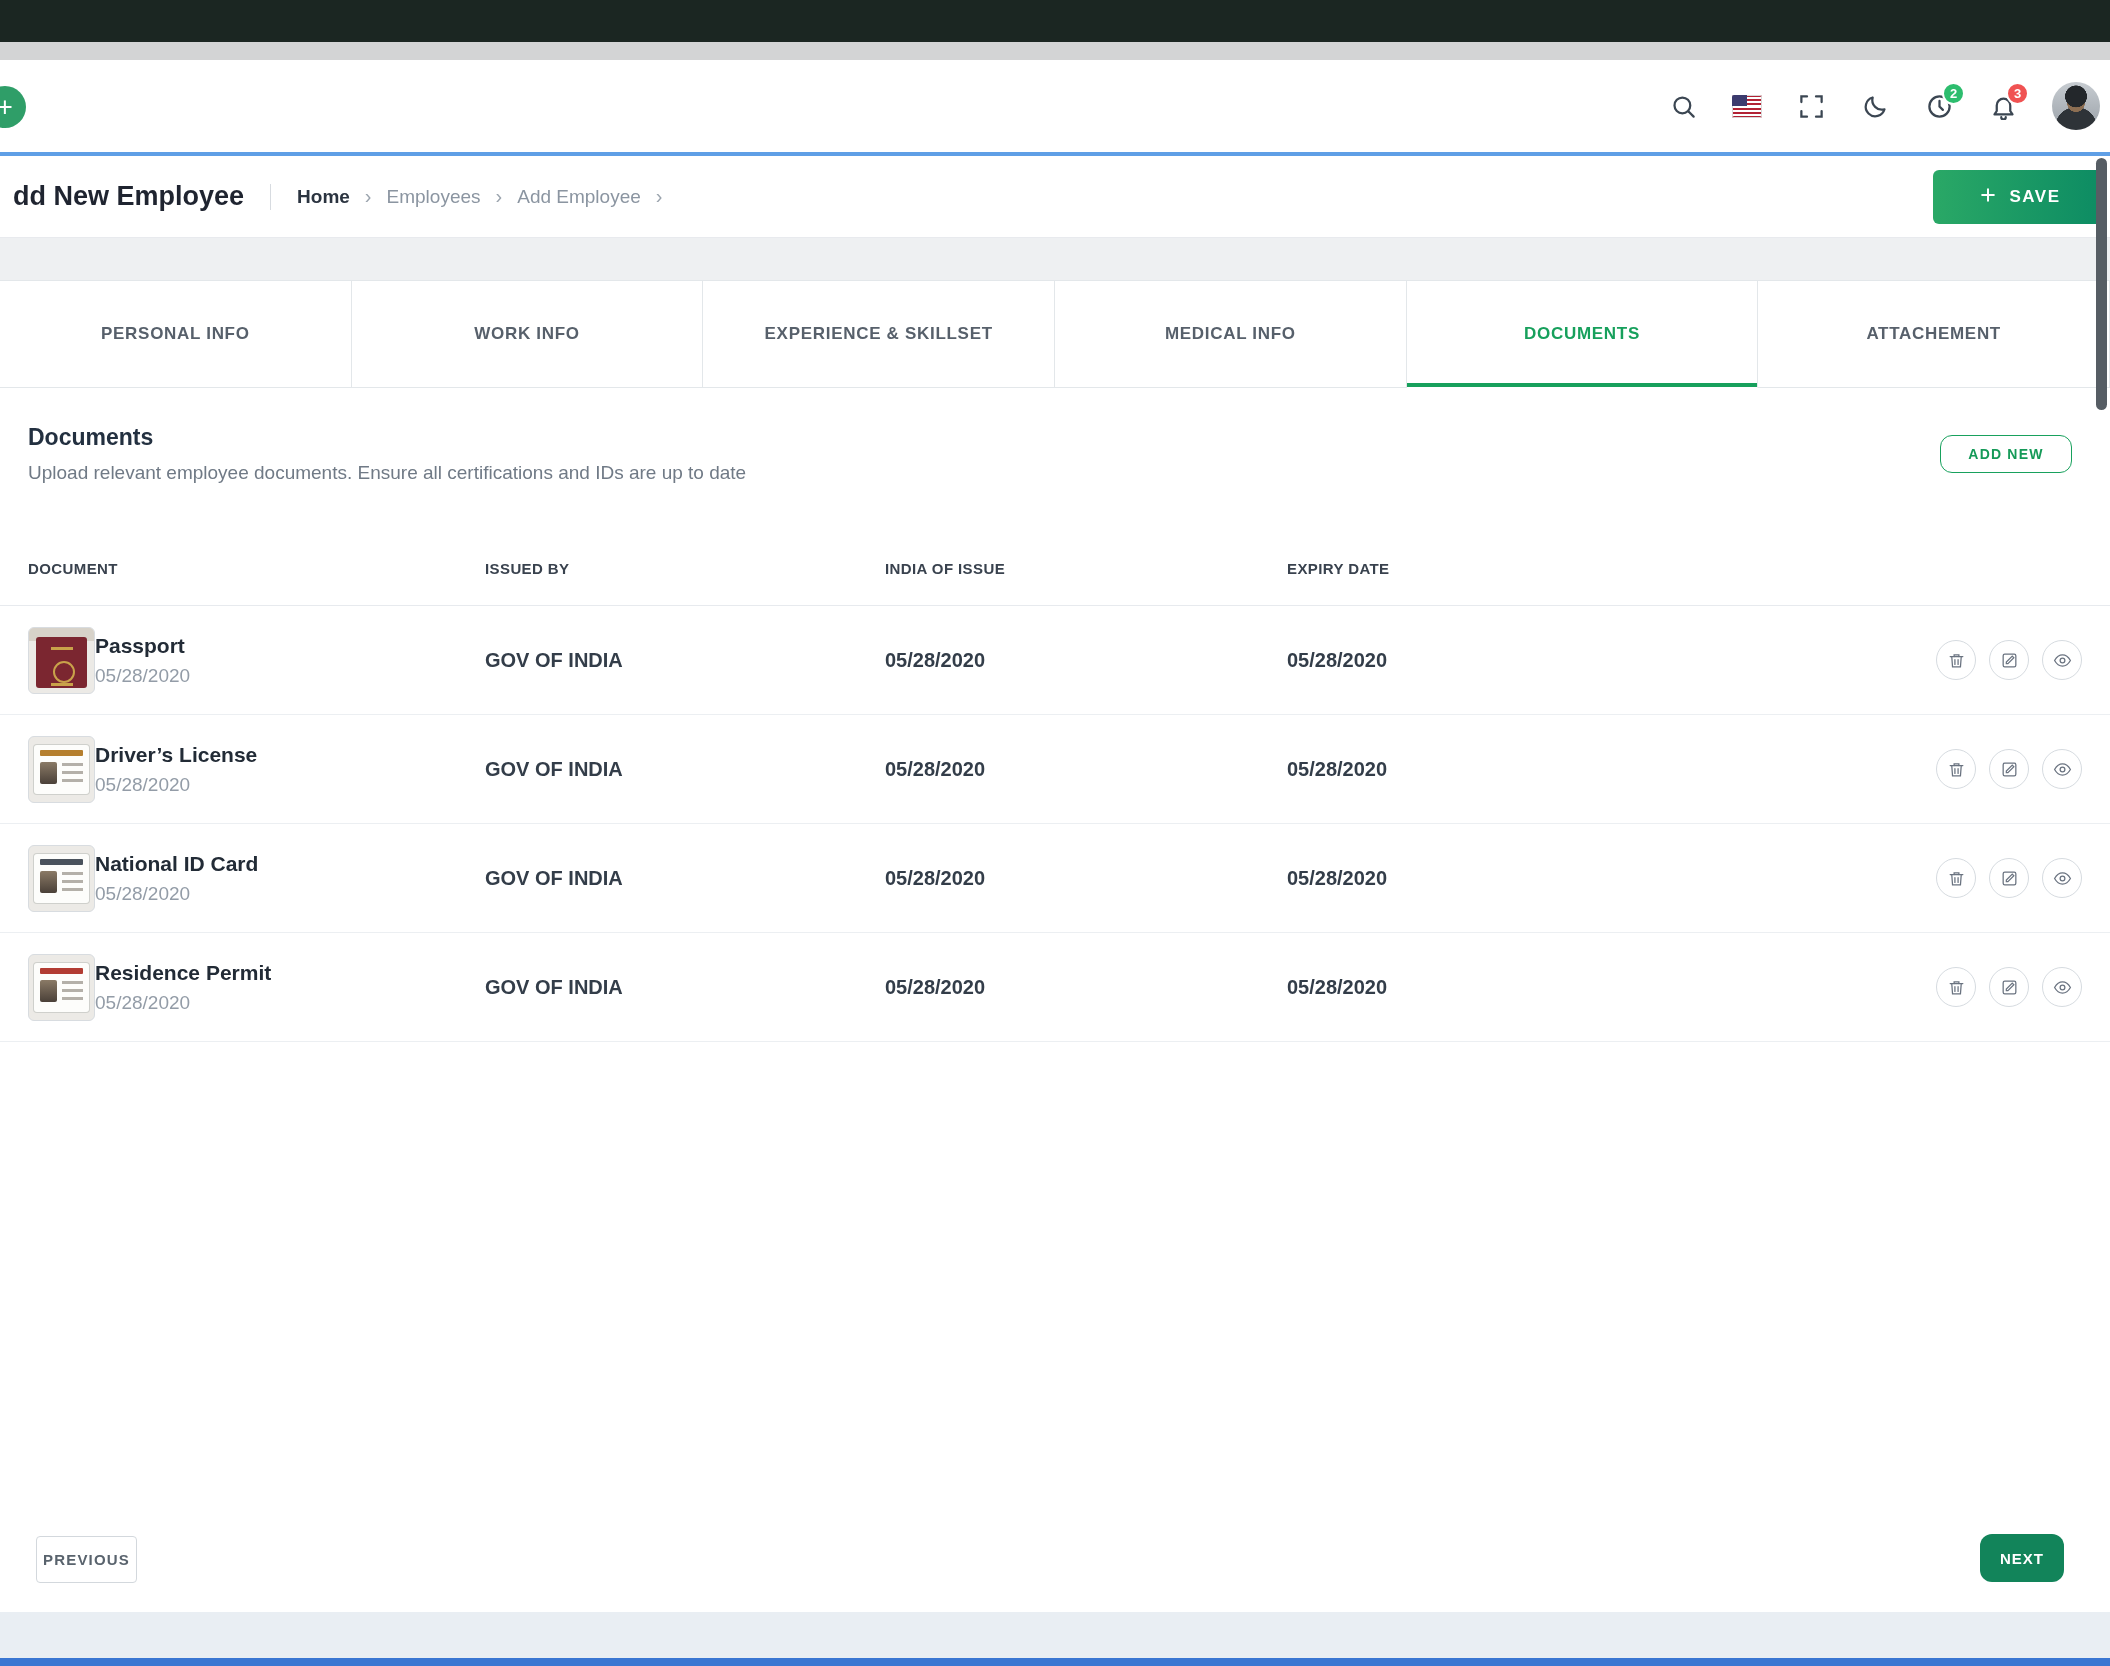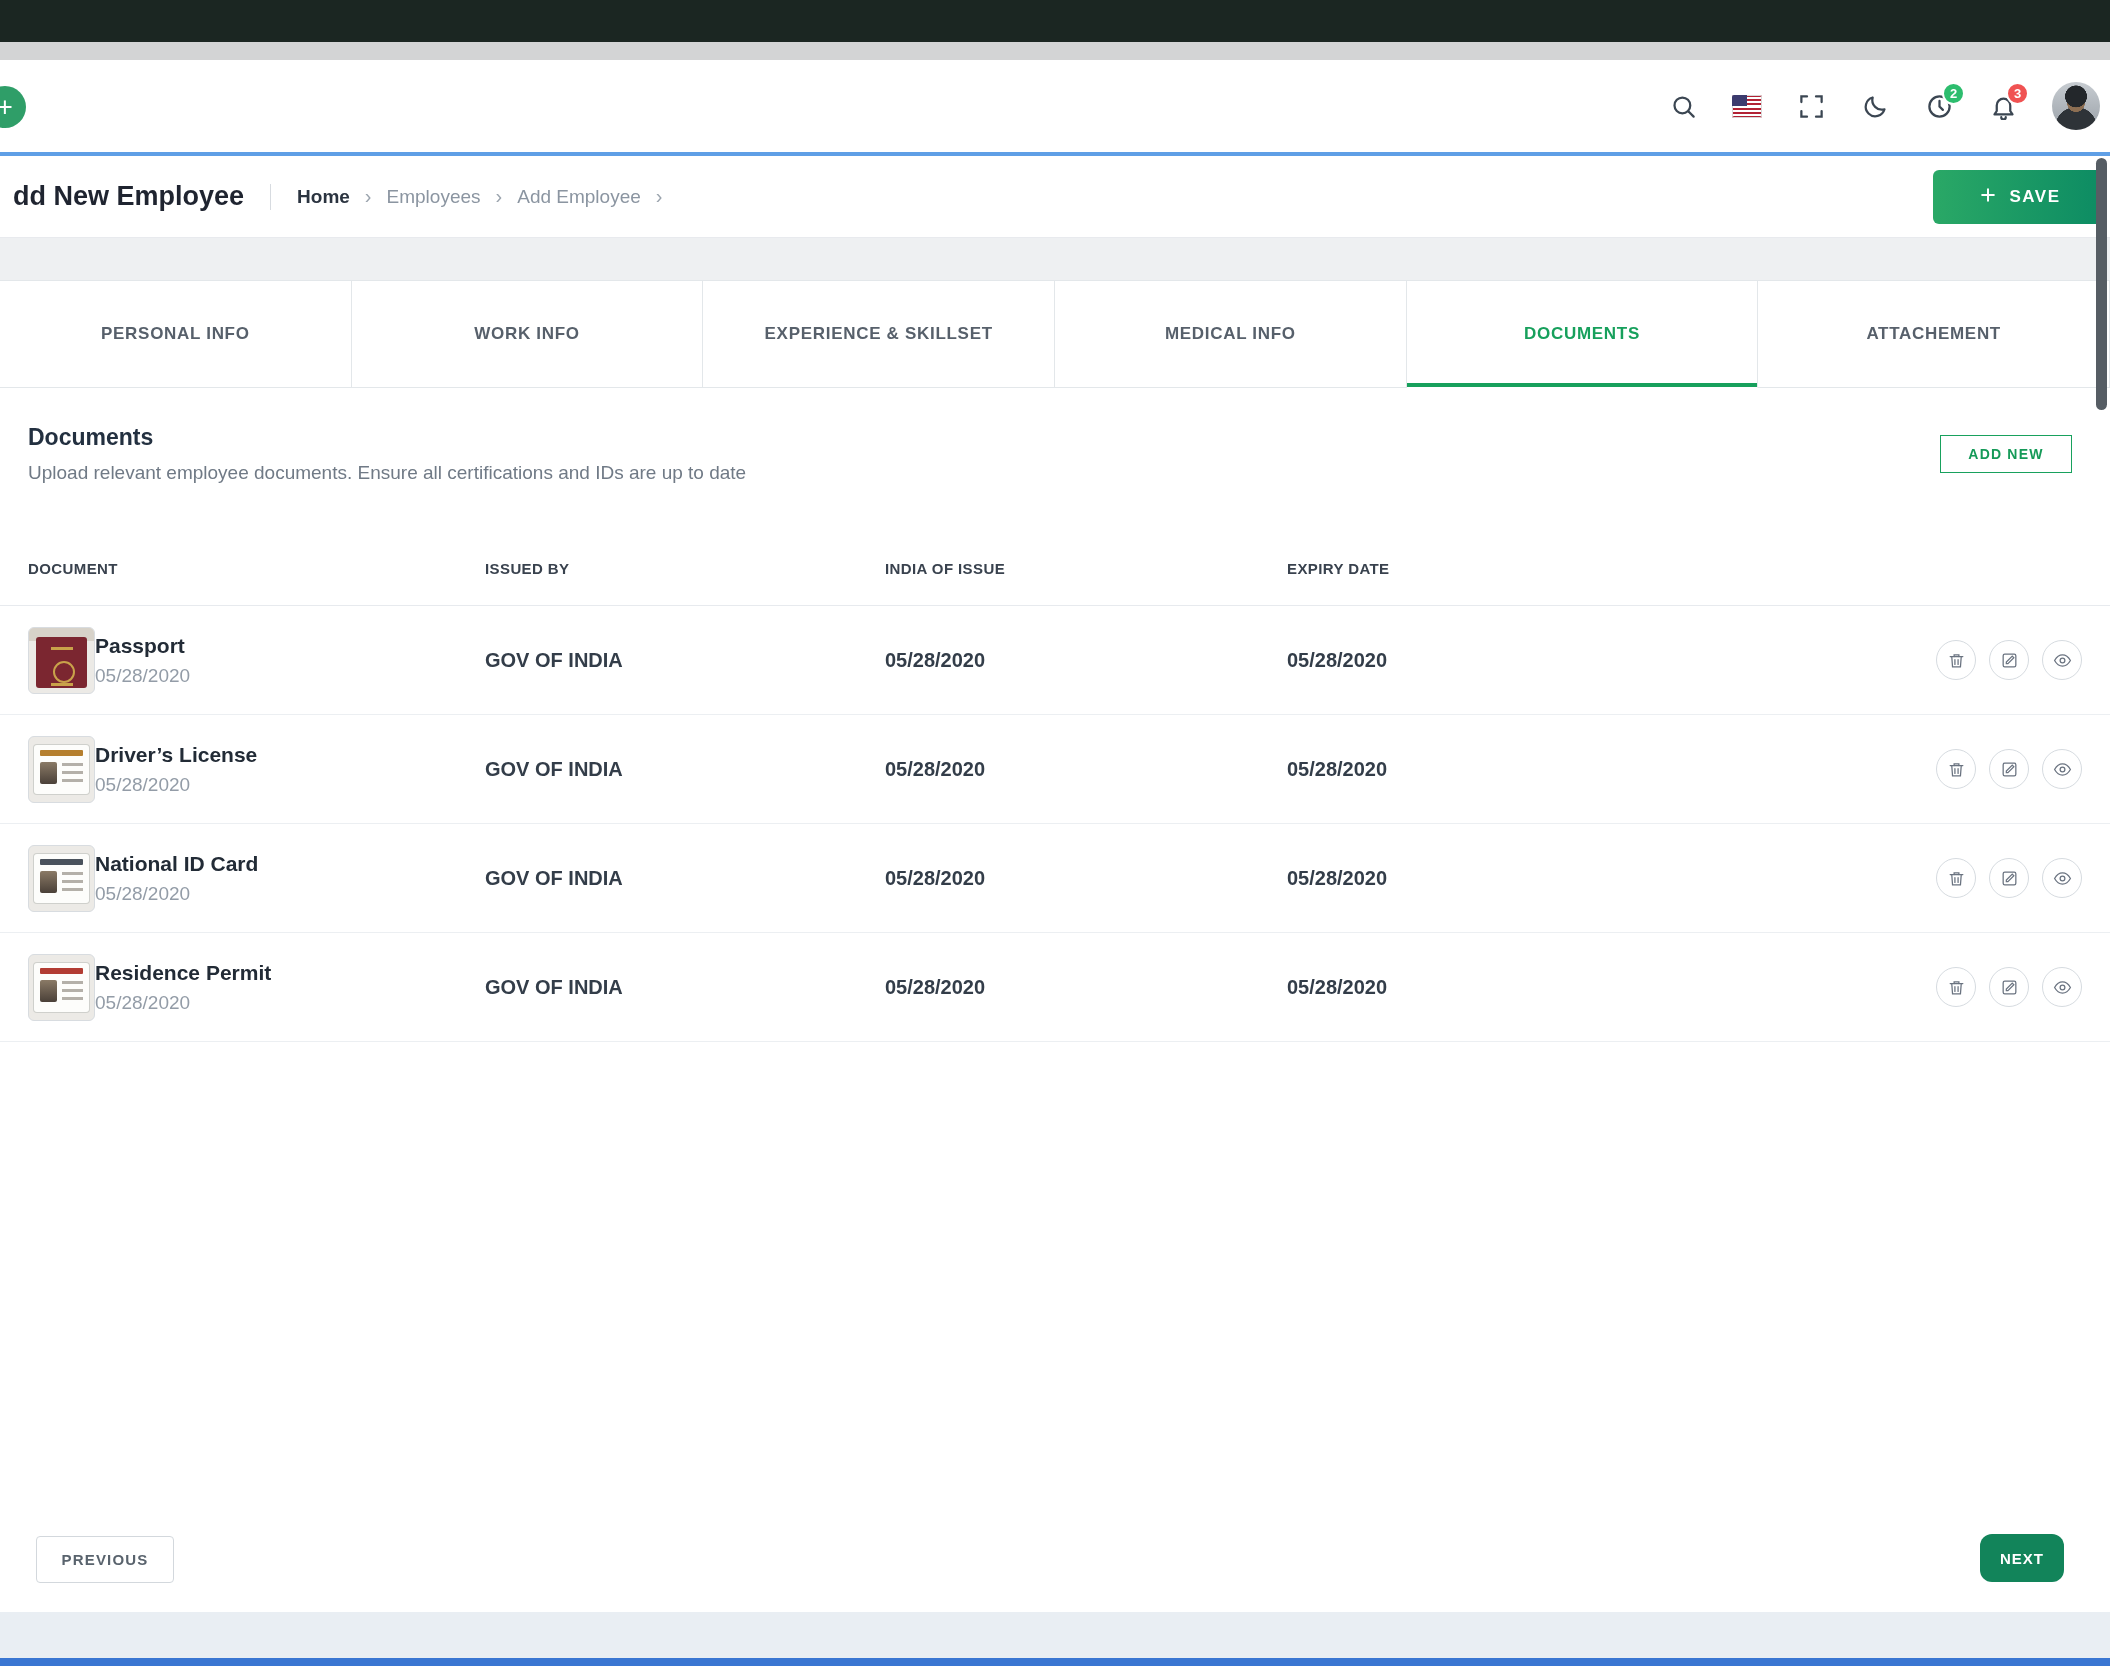--- a/index.html
+++ b/index.html
@@ -59,21 +59,21 @@
     font-size:17px;font-weight:600;letter-spacing:.7px;color:#57606b}
   .tab:first-child{border-left:none}
   .tab.active{color:#17a05c;border-bottom:1px solid transparent;box-shadow:inset 0 -4px 0 #17a05c}
 
   
   .card{position:absolute;left:0;top:388px;width:100%;height:1224px;background:#fff}
   .docs-head{position:absolute;left:28px;top:36px}
   .docs-title{font-size:23px;font-weight:700;color:#233040}
   .docs-sub{margin-top:11px;font-size:19px;color:#707a86}
   .add-new{position:absolute;right:38px;top:47px;width:132px;height:38px;background:#fff;cursor:pointer;
-    border:1px solid #18a15d;border-radius:0;color:#159a58;font-size:14px;font-weight:600;letter-spacing:1.2px;font-family:inherit}
+    border:1px solid #18a15d;border-radius:12px;color:#159a58;font-size:14px;font-weight:600;letter-spacing:1.2px;font-family:inherit}
 
   
   .doc-table{position:absolute;left:0;top:150px;width:100%}
   .tgrid{display:grid;grid-template-columns:457px 400px 402px 1fr 190px;align-items:center;padding:0 28px}
   .thead{padding-top:22px;padding-bottom:28px;border-bottom:1px solid #e7eaee}
   .thead div{font-size:15px;font-weight:700;letter-spacing:.4px;color:#39424e}
   .trow{height:109px;border-bottom:1px solid #eceff2}
   .cell-doc{display:flex;align-items:center;}
   .doc-name{font-size:21px;font-weight:600;color:#222b36}
   .doc-date{font-size:19px;color:#939ca7;margin-top:7px}
@@ -92,21 +92,21 @@
   .card-inner{position:absolute;left:5px;right:5px;top:8px;bottom:8px;background:#fdfdfb;border-radius:3px;box-shadow:0 0 0 1px #cfd0cc}
   .card-inner .hdr{height:6px;margin:5px 6px 4px;border-radius:1px}
   .card-inner .photo{position:absolute;left:6px;top:17px;width:17px;height:22px;border-radius:2px;background:linear-gradient(#8a7a66,#4a4038)}
   .card-inner .lines{position:absolute;left:28px;right:6px;top:18px;height:24px;
     background:repeating-linear-gradient(180deg,#b4b0a9 0 3px,transparent 3px 8px)}
   .thumb-license .hdr{background:#b57f2e}
   .thumb-nid .hdr{background:#4a525c}
   .thumb-permit .hdr{background:#b23c33}
 
   
-  .prev-btn{position:absolute;left:36px;top:1148px;width:138px;height:47px;background:#fff;cursor:pointer;
+  .prev-btn{position:absolute;left:36px;top:1148px;width:101px;height:47px;background:#fff;cursor:pointer;
     border:1px solid #d3d8dd;border-radius:4px;color:#59636d;font-size:15px;font-weight:600;letter-spacing:1.2px;font-family:inherit}
   .next-btn{position:absolute;right:46px;top:1146px;width:84px;height:48px;background:#12845a;cursor:pointer;
     border:none;border-radius:12px;color:#fff;font-size:15px;font-weight:600;letter-spacing:1px;font-family:inherit}
 
   
   .bottom-strip{position:absolute;left:0;top:1612px;width:100%;height:46px;background:#e9eef3}
   .bottom-blue{position:absolute;left:0;top:1658px;width:100%;height:8px;background:#3a76d2}
 
   
   .sb-thumb{position:absolute;right:3px;top:158px;width:11px;height:252px;border-radius:6px;background:#565d64;cursor:pointer}

